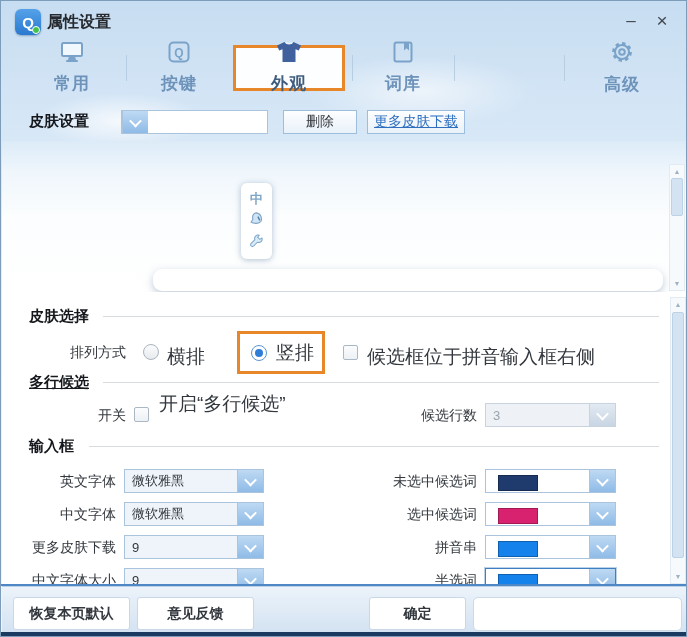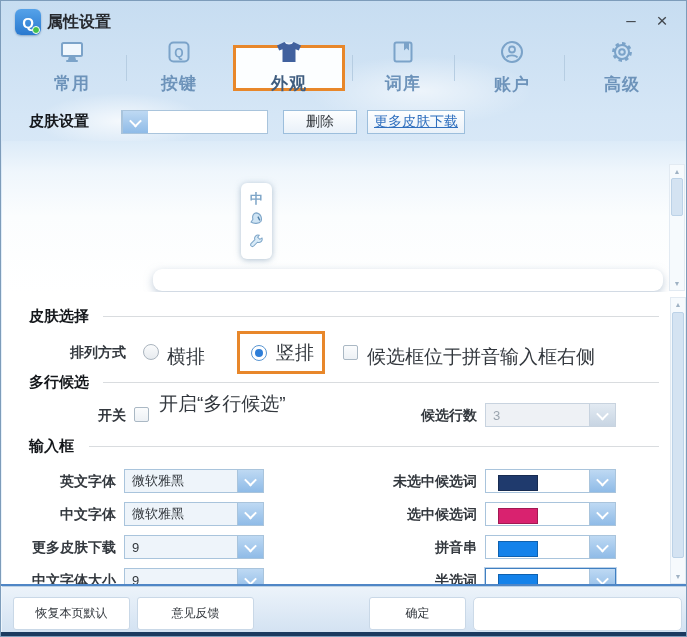--- a/index.html
+++ b/index.html
@@ -37,21 +37,21 @@
   .dd.white{background:#fff;}
   .dd.disabled{background:#eef1f5;border-color:#c8d3df;}
   .dd.disabled .dd-val{color:#9aa4ae;}
   .dd.disabled .dd-btn{background:linear-gradient(180deg,#e2eaf2,#c8d5e3);border-left-color:#c8d3df;}
   .dd.focused{border:1px solid #3f7fc1;box-shadow:0 0 0 1px rgba(63,127,193,.35);}
   .swatch{width:40px;height:16px;margin:3px 0 0 5px;border:1px solid rgba(0,0,0,.25);box-sizing:border-box;}
   .btn{display:flex;align-items:center;justify-content:center;font-size:14px;color:#33383e;
     background:linear-gradient(180deg,#fdfeff,#e9f1f9);border:1px solid #9cbedc;box-sizing:border-box;cursor:default;}
   .btn.link{color:#2f6fbe;text-decoration:underline;}
   .label{font-size:19px;color:#33383e;}
-  .rlabel{text-align:right;font-size:14px;color:#33383e;font-weight:bold;}
+  .rlabel{text-align:right;font-size:14px;color:#33383e;}
   
   .preview{left:1px;top:140px;width:685px;height:151px;
     background:linear-gradient(180deg,#dcebf8 0%,#eff6fc 20%,#fbfdfe 50%,#ffffff 100%);}
   .pv-toolbar{left:240px;top:182px;width:31px;height:76px;background:#fff;border-radius:6px;
     box-shadow:0 1px 6px rgba(110,140,170,.55);display:flex;flex-direction:column;align-items:center;
     justify-content:space-evenly;padding:3px 0;box-sizing:border-box;}
   .pv-zhong{font-size:13px;font-weight:bold;color:#7fa6c8;text-shadow:1px 1px 0 #fff;}
   .pv-shadowbar{left:152px;top:268px;width:510px;height:22px;background:#fff;border-radius:9px;
     box-shadow:0 3px 9px rgba(140,162,186,.55);}
   
@@ -65,22 +65,22 @@
     background:linear-gradient(180deg,#fafbfc,#e7ebef);}
   .radio.checked{border-color:#5a96d2;background:#fff;position:relative;}
   .radio.checked::after{content:"";position:absolute;left:3px;top:3px;width:8px;height:8px;border-radius:50%;background:#2e7ed8;}
   .cb{width:15px;height:15px;border:1px solid #aab8c4;border-radius:2px;box-sizing:border-box;
     background:linear-gradient(180deg,#fbfcfd,#edf1f5);}
   .orange-frame{border:3px solid #e8872a;box-sizing:border-box;display:flex;align-items:center;gap:9px;padding-left:11px;}
   .sepline{left:0;top:583px;width:687px;height:2px;background:#4f86c6;z-index:4;}
   
   .footer{left:1px;top:585px;width:685px;height:46px;background:linear-gradient(180deg,#ecf3fa,#d3e2f2);
     border-top:1px solid #bcd2e6;}
-  .fbtn{height:33px;background:#fff;border:1px solid #c9d8e7;border-radius:3px;font-size:12px;color:#33383e;
-    display:flex;align-items:center;justify-content:center;box-sizing:border-box;cursor:default;}
+  .fbtn{height:33px;background:#fff;border:1px solid #c9d8e7;border-radius:3px;font-size:14px;color:#33383e;
+    display:flex;align-items:center;justify-content:center;box-sizing:border-box;cursor:default;font-weight:bold;}
   .blankpanel{left:472px;top:596px;width:209px;height:34px;background:#fff;border:1px solid #ccdae8;
     border-radius:5px;box-sizing:border-box;}
   .bottomstrip{left:0;top:631px;width:687px;height:6px;background:#1b3a5f;}
 </style>
 </head>
 <body>
 
 <div class="window">
 
   <div class="abs logo">
@@ -130,30 +130,20 @@
   <div class="abs tab" style="left:358px;width:88px;">
     <span class="ticon">
       <svg width="20" height="22" viewBox="0 0 20 22">
           <rect x="1.5" y="1.5" width="17" height="19" rx="2" fill="none" stroke="#7ba3c9" stroke-width="2"></rect>
           <path d="M11 1.5 L11 9.5 L13.5 7.2 L16 9.5 L16 1.5 Z" fill="#7ba3c9"></path>
         </svg>
     </span>
     <span class="tlabel">词库</span>
   </div>
 
-  <div class="abs tab" style="left:466px;width:90px;">
-    <span class="ticon">
-      <svg width="24" height="24" viewBox="0 0 24 24">
-          <circle cx="12" cy="12" r="10" fill="none" stroke="#7ba3c9" stroke-width="2"></circle>
-          <circle cx="12" cy="9.5" r="3" fill="none" stroke="#7ba3c9" stroke-width="1.8"></circle>
-          <path d="M6.5 17.5 C8.2 14.6 15.8 14.6 17.5 17.5" fill="none" stroke="#7ba3c9" stroke-width="1.8"></path>
-        </svg>
-    </span>
-    <span class="tlabel">账户</span>
-  </div>
 
   <div class="abs tab" style="left:576px;width:90px;">
     <span class="ticon">
       <svg width="24" height="24" viewBox="0 0 24 24">
           <circle cx="12" cy="12" r="8.2" fill="none" stroke="#7ba3c9" stroke-width="3.4" stroke-dasharray="3.3 3.1"></circle>
           <circle cx="12" cy="12" r="7" fill="none" stroke="#7ba3c9" stroke-width="2"></circle>
           <circle cx="12" cy="12" r="2.8" fill="none" stroke="#7ba3c9" stroke-width="2"></circle>
         </svg>
     </span>
     <span class="tlabel">高级</span>
@@ -201,21 +191,21 @@
   <div class="abs label" style="left:166px;top:343px;">横排</div>
 
   <div class="abs orange-frame" style="left:236px;top:330px;width:88px;height:43px;">
     <span class="radio checked"></span>
     <span class="label">竖排</span>
   </div>
 
   <div class="abs cb" style="left:342px;top:344px;"></div>
   <div class="abs label" style="left:366px;top:343px;">候选框位于拼音输入框右侧</div>
 
-  <div class="abs sec-title" style="left:28px;top:372px;">多行候选</div>
+  <div class="abs sec-title" style="left:28px;top:372px;text-decoration:underline;">多行候选</div>
   <div class="abs hrule" style="left:102px;top:381px;width:556px;"></div>
 
   <div class="abs rlabel" style="left:40px;top:406px;width:85px;">开关</div>
   <div class="abs cb" style="left:133px;top:406px;"></div>
   <div class="abs label" style="left:158px;top:390px;">开启“多行候选”</div>
   <div class="abs rlabel" style="left:376px;top:406px;width:100px;">候选行数</div>
   <div class="abs dd disabled" style="left:484px;top:402px;width:131px;">
     <span class="dd-val">3</span>
     <span class="dd-btn">
         <span class="chev"></span>

